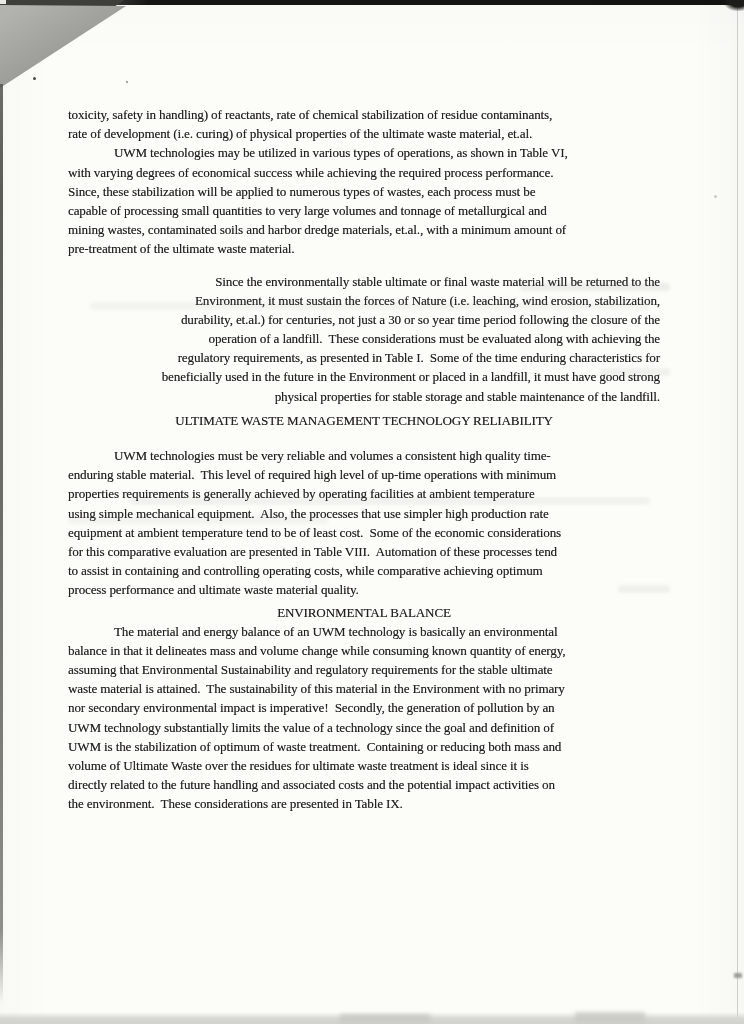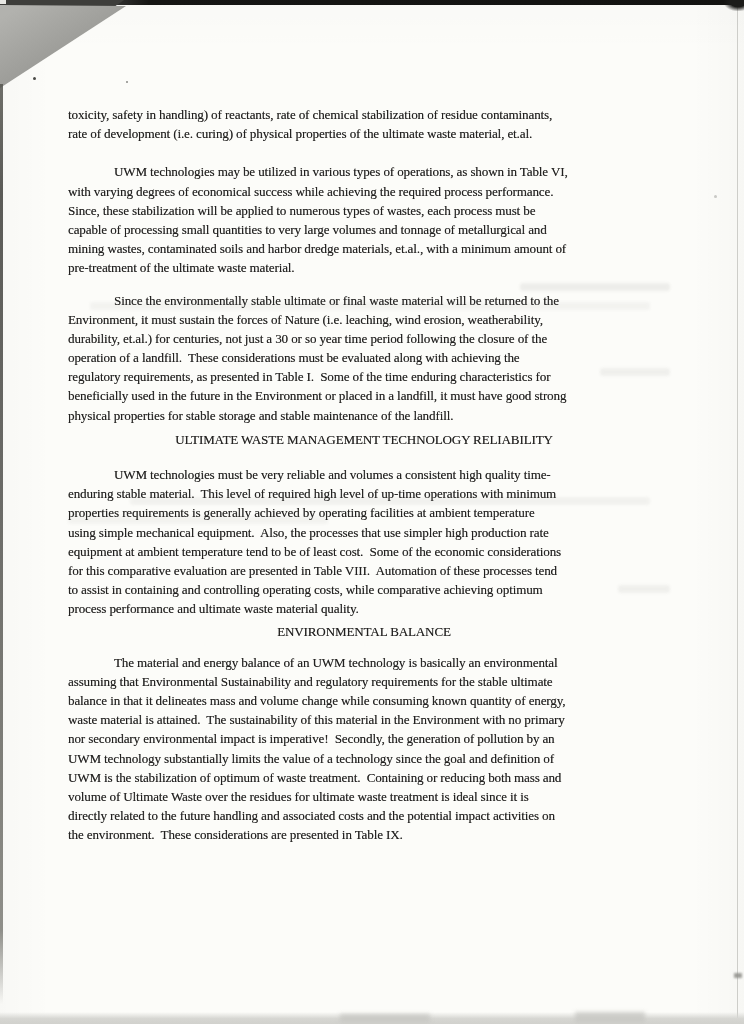--- a/index.html
+++ b/index.html
@@ -15,27 +15,27 @@
   #doc{
     position:absolute;left:68px;top:105px;width:592px;
     color:#222120;
     font-size:13px;line-height:19.2px;letter-spacing:-0.1px;
     text-shadow:0.2px 0.2px 0.45px rgba(34,33,32,.5);
   }
   .p{margin:0;}
   .line{height:19.2px;white-space:pre;}
   .indent{padding-left:46px;}
   .heading{height:19.2px;text-align:center;white-space:pre;}
-  .sec-1{margin-top:19px;}
+  .sec-1{}
   .sec-2{margin-top:10px;}
-  .sec-3{margin-top:13px;}
+  .sec-3{margin-top:13px;text-align:right;}
   .sec-4{margin-top:5px;}
   .sec-5{margin-top:16px;}
   .sec-6{margin-top:3px;}
-  .sec-7{margin-top:12px;}
+  .sec-7{margin-top:0;}
   
   .art{position:absolute;}
   #top-edge{left:0;top:0;width:744px;height:5px;
     background:linear-gradient(to right,#3c3c3a 0%,#3c3c3a 14%,#161614 20%,#131311 100%);}
   #top-left-band{left:5px;top:0;width:119px;height:11px;background:#3e3e3b;
     clip-path:polygon(0 0,100% 0,87% 100%,0 100%);filter:blur(.4px);}
   #top-left-notch{left:0;top:0;width:6px;height:4px;background:#e8e8e4;}
   #corner-fold{left:0;top:5px;width:132px;height:86px;
     background:linear-gradient(150deg,#b2b2ae 8%,#9c9c98 52%,#8b8b87 85%);
     clip-path:polygon(0 0,126px 1px,0 83px);filter:blur(.7px);}
@@ -75,43 +75,43 @@
       <div class="p sec-1">
         <div class="line indent">UWM technologies may be utilized in various types of operations, as shown in Table VI,</div>
         <div class="line">with varying degrees of economical success while achieving the required process performance.</div>
         <div class="line">Since, these stabilization will be applied to numerous types of wastes, each process must be</div>
         <div class="line">capable of processing small quantities to very large volumes and tonnage of metallurgical and</div>
         <div class="line">mining wastes, contaminated soils and harbor dredge materials, et.al., with a minimum amount of</div>
         <div class="line">pre-treatment of the ultimate waste material.</div>
       </div>
       <div class="p sec-3">
         <div class="line indent">Since the environmentally stable ultimate or final waste material will be returned to the</div>
-        <div class="line">Environment, it must sustain the forces of Nature (i.e. leaching, wind erosion, weatherability,</div>
+        <div class="line">Environment, it must sustain the forces of Nature (i.e. leaching, wind erosion, stabilization,</div>
         <div class="line">durability, et.al.) for centuries, not just a 30 or so year time period following the closure of the</div>
         <div class="line">operation of a landfill.  These considerations must be evaluated along with achieving the</div>
         <div class="line">regulatory requirements, as presented in Table I.  Some of the time enduring characteristics for</div>
         <div class="line">beneficially used in the future in the Environment or placed in a landfill, it must have good strong</div>
         <div class="line">physical properties for stable storage and stable maintenance of the landfill.</div>
       </div>
       <div class="heading sec-4">ULTIMATE WASTE MANAGEMENT TECHNOLOGY RELIABILITY</div>
       <div class="p sec-5">
         <div class="line indent">UWM technologies must be very reliable and volumes a consistent high quality time-</div>
         <div class="line">enduring stable material.  This level of required high level of up-time operations with minimum</div>
         <div class="line">properties requirements is generally achieved by operating facilities at ambient temperature</div>
         <div class="line">using simple mechanical equipment.  Also, the processes that use simpler high production rate</div>
         <div class="line">equipment at ambient temperature tend to be of least cost.  Some of the economic considerations</div>
         <div class="line">for this comparative evaluation are presented in Table VIII.  Automation of these processes tend</div>
         <div class="line">to assist in containing and controlling operating costs, while comparative achieving optimum</div>
         <div class="line">process performance and ultimate waste material quality.</div>
       </div>
       <div class="heading sec-6">ENVIRONMENTAL BALANCE</div>
       <div class="p sec-7">
         <div class="line indent">The material and energy balance of an UWM technology is basically an environmental</div>
+        <div class="line">balance in that it delineates mass and volume change while consuming known quantity of energy,</div>
         <div class="line">assuming that Environmental Sustainability and regulatory requirements for the stable ultimate</div>
-        <div class="line">balance in that it delineates mass and volume change while consuming known quantity of energy,</div>
         <div class="line">waste material is attained.  The sustainability of this material in the Environment with no primary</div>
         <div class="line">nor secondary environmental impact is imperative!  Secondly, the generation of pollution by an</div>
         <div class="line">UWM technology substantially limits the value of a technology since the goal and definition of</div>
         <div class="line">UWM is the stabilization of optimum of waste treatment.  Containing or reducing both mass and</div>
         <div class="line">volume of Ultimate Waste over the residues for ultimate waste treatment is ideal since it is</div>
         <div class="line">directly related to the future handling and associated costs and the potential impact activities on</div>
         <div class="line">the environment.  These considerations are presented in Table IX.</div>
       </div>
     </div>
 

